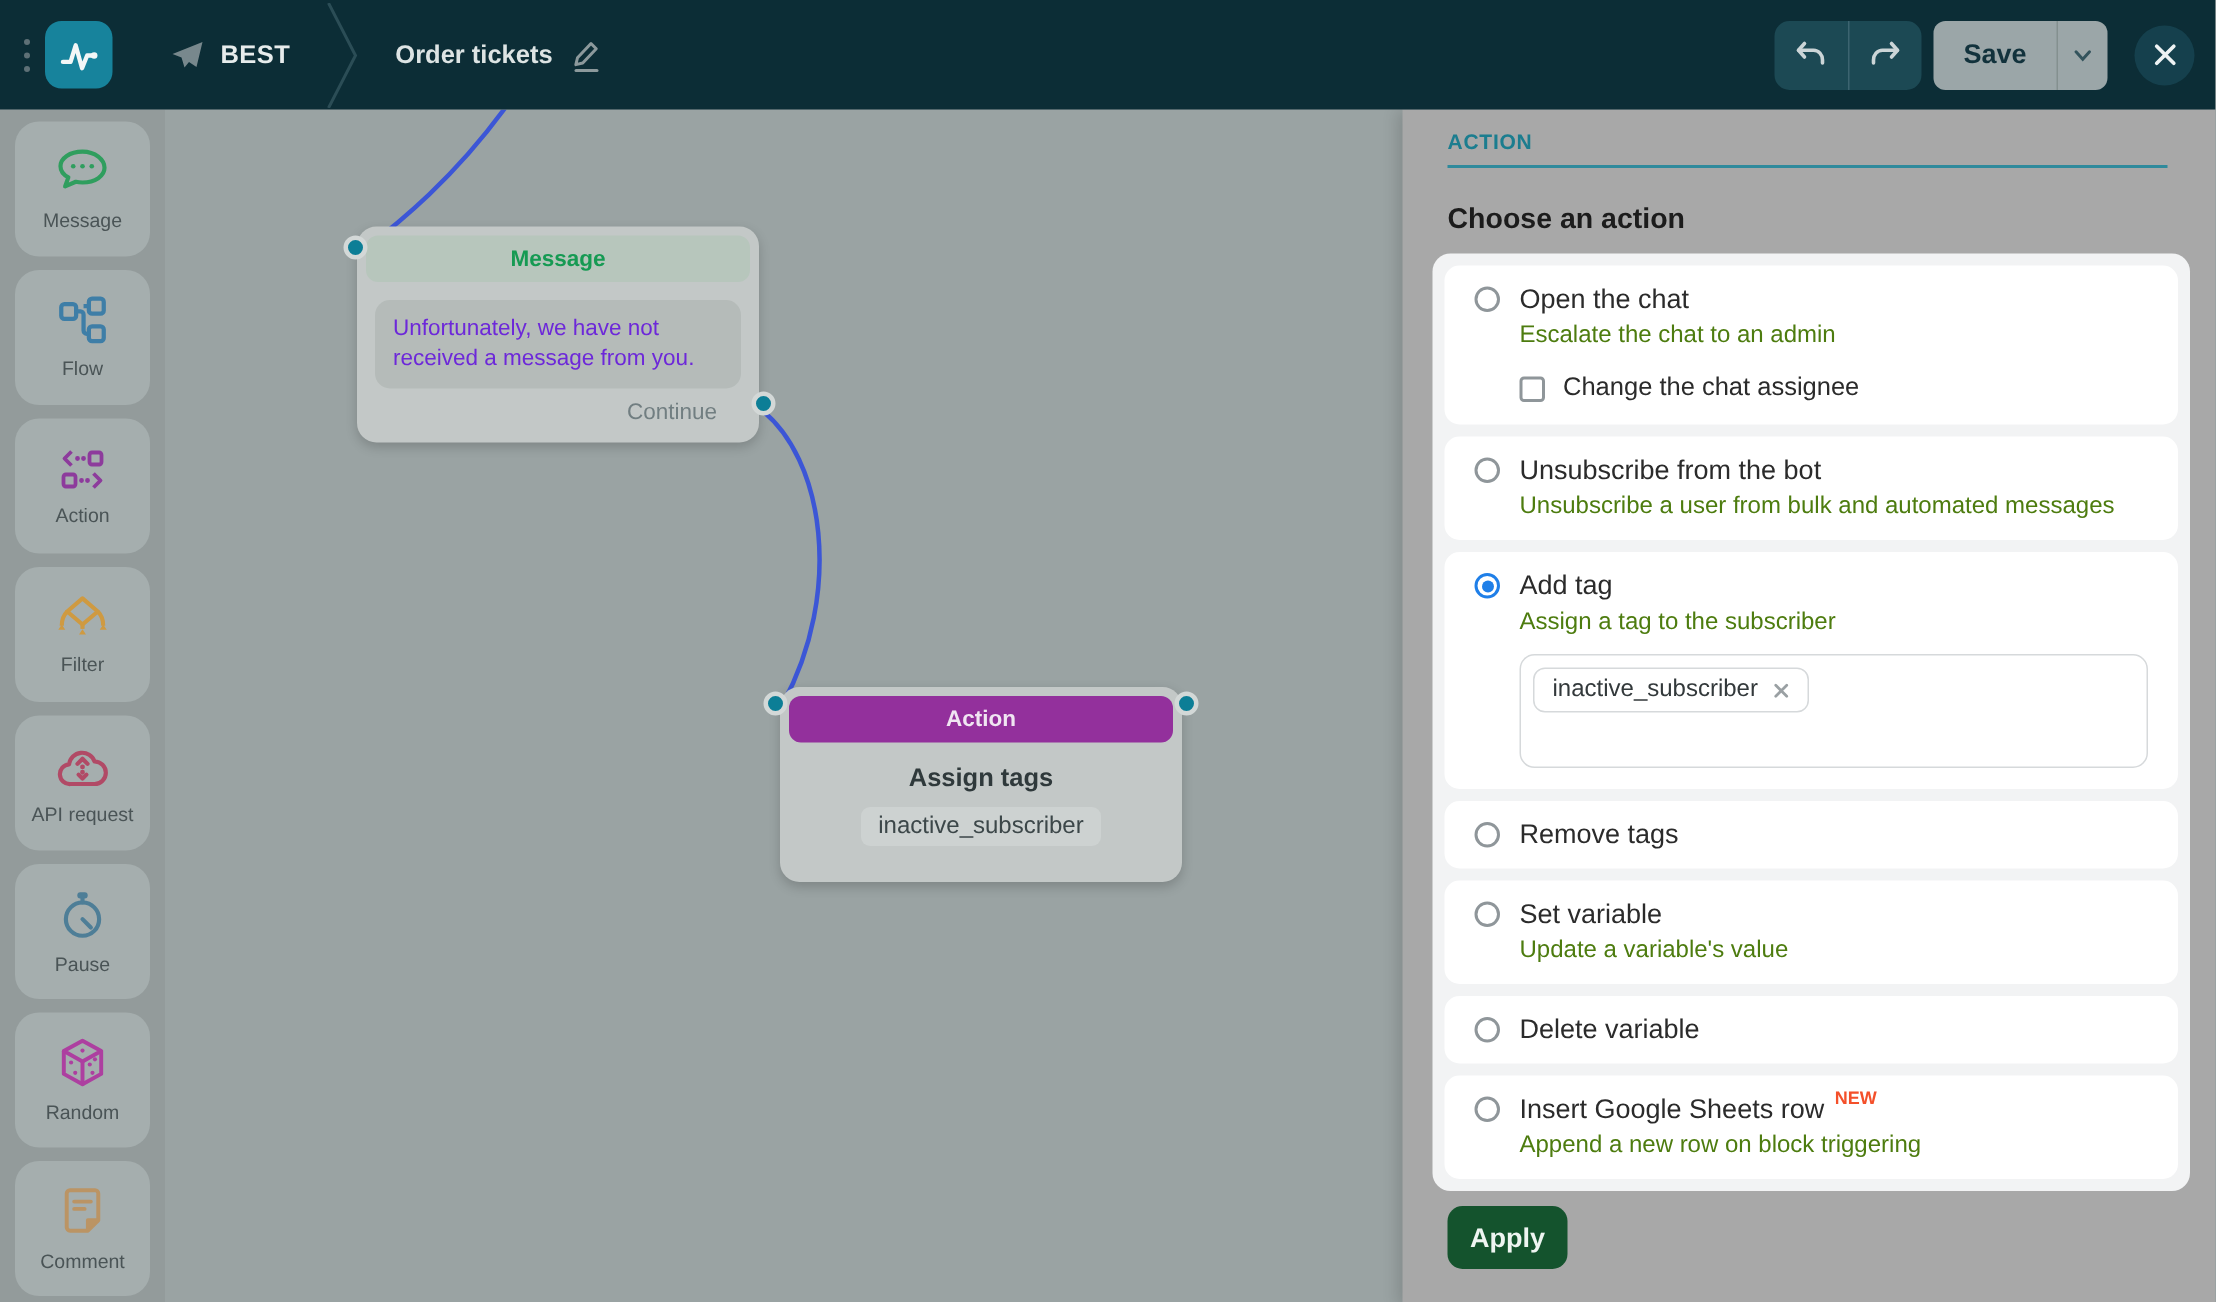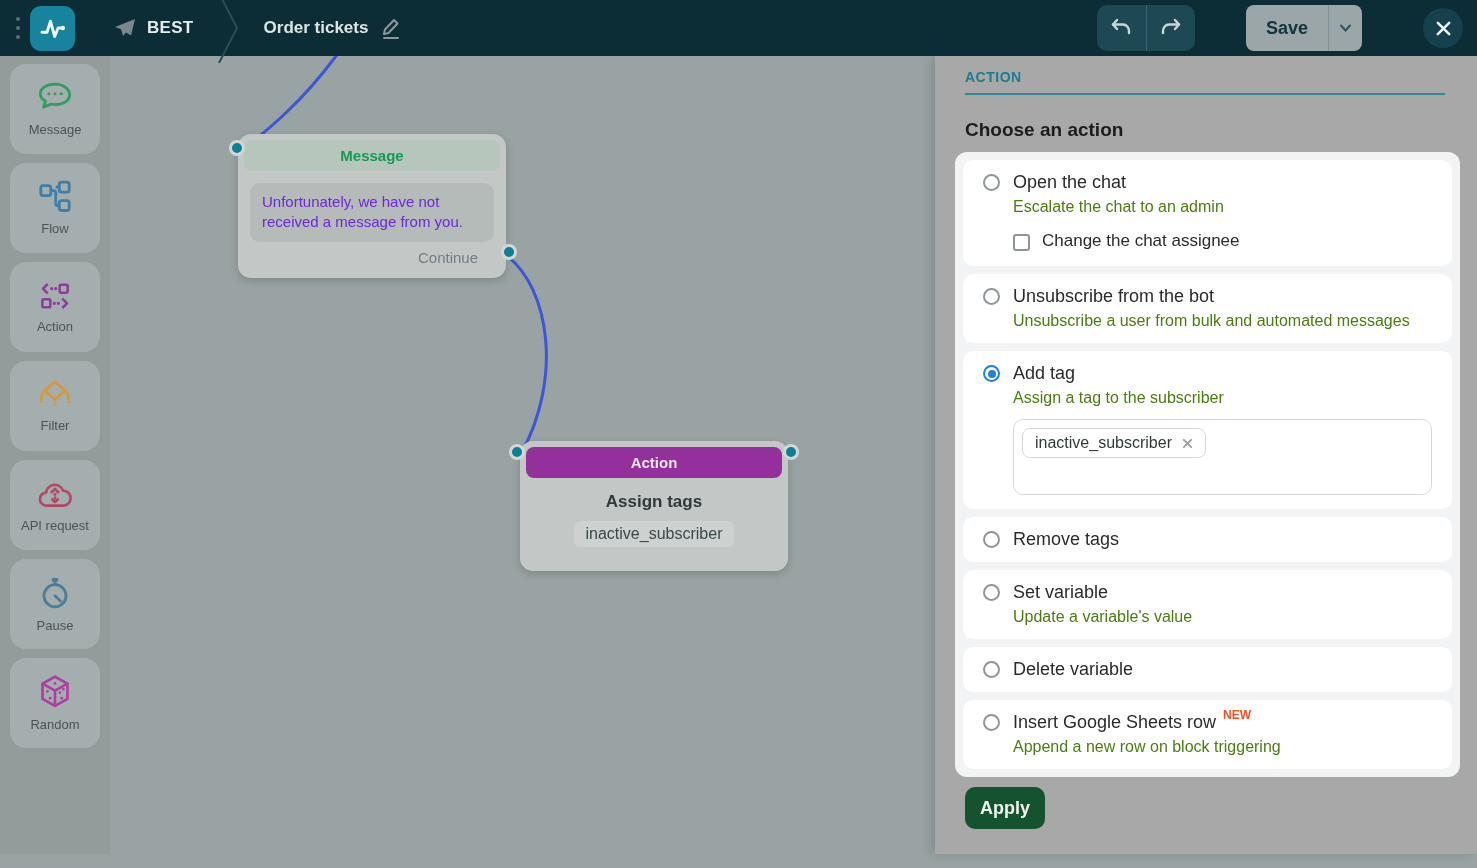--- a/index.html
+++ b/index.html
@@ -1,31 +1,31 @@
 <!DOCTYPE html>
 <html><head>
 <meta charset="utf-8">
 <style>
   * { box-sizing: border-box; margin: 0; padding: 0; }
   html,body { width:1477px; height:868px; overflow:hidden;
     font-family:"Liberation Sans", sans-serif; background:#9aa3a3; }
 
   
-  .topbar { height:56px; background:#0c2d36; display:flex; align-items:center;
+  .topbar { height:73px; background:#0c2d36; display:flex; align-items:center;
     padding:0 14px; position:relative; z-index:30; }
   .kebab { display:flex; flex-direction:column; gap:5px; margin:0 10px 0 2px; cursor:pointer;}
   .kebab i { width:4px; height:4px; border-radius:50%; background:#5e7076; display:block;}
   .logo { width:45px; height:45px; border-radius:11px; background:#17839c;
     display:flex; align-items:center; justify-content:center; }
   .bot { display:flex; align-items:center; gap:10px; margin-left:38px; }
   .bot-name { color:#e7ecec; font-weight:bold; font-size:17px; letter-spacing:.3px;}
   .crumb-sep { margin-left:22px; }
   .flow-title-wrap { display:flex; align-items:center; gap:12px; margin-left:22px;}
   .flow-title { color:#dde4e4; font-weight:bold; font-size:17px; }
-  .tb-right { margin-left:auto; display:flex; align-items:center;gap:43px; }
+  .tb-right { margin-left:auto; display:flex; align-items:center; }
   .undo-group { display:flex; background:#1c4954; border-radius:10px; overflow:hidden; height:46px;}
   .undo-group .cell { width:49px; display:flex; align-items:center; justify-content:center; cursor:pointer;}
   .undo-group .cell + .cell { border-left:1px solid #3c6470; }
   .save-group { display:flex; background:#9ba6a8; border-radius:8px; overflow:hidden;
     height:46px; margin-left:8px; }
   .save-main { padding:0 20px; display:flex; align-items:center; color:#12323c;
     font-weight:bold; font-size:18px; cursor:pointer; }
   .save-caret { width:34px; display:flex; align-items:center; justify-content:center;
     border-left:1px solid #84908f; cursor:pointer; }
   .close-btn { width:40px; height:40px; border-radius:50%; background:#15404d;
@@ -235,20 +235,28 @@
             <path d="M21 7 V18 L12 23"></path>
           <circle cx="12" cy="6.8" r="1" fill="#ad3fa0" stroke="none"></circle>
           <circle cx="6.5" cy="12.5" r="1" fill="#ad3fa0" stroke="none"></circle>
             <circle cx="8.5" cy="17.5" r="1" fill="#ad3fa0" stroke="none"></circle>
           <circle cx="15.5" cy="13.5" r="1" fill="#ad3fa0" stroke="none"></circle>
             <circle cx="18" cy="11" r="1" fill="#ad3fa0" stroke="none"></circle>
             <circle cx="16.8" cy="17.5" r="1" fill="#ad3fa0" stroke="none"></circle>
         </svg>
         <span>Random</span>
       </div>
+      <div class="pal-item">
+        <svg width="34" height="36" viewBox="0 0 24 26" fill="none" stroke="#bb9464" stroke-width="1.9" stroke-linejoin="round">
+          <path d="M6 2.5 h12 a1.6 1.6 0 0 1 1.6 1.6 V17 l-5 5 H6 a1.6 1.6 0 0 1 -1.6 -1.6 V4.1 A1.6 1.6 0 0 1 6 2.5 Z"></path>
+          <path d="M19.6 17 H14.6 V22" fill="#bb9464"></path>
+            <path d="M8 8 h8 M8 11.5 h5" stroke-linecap="round"></path>
+        </svg>
+        <span>Comment</span>
+      </div>
     </nav>
 
     <div class="node msg-node">
       <div class="node-header">
         <span>Message</span>
       </div>
       <div class="msg-bubble">Unfortunately, we have not received a message from you.</div>
       <div class="msg-continue">Continue</div>
       <div class="port" style="left:-9px; top:6px;"></div>
       <div class="port" style="right:-11px; top:110px;"></div>

